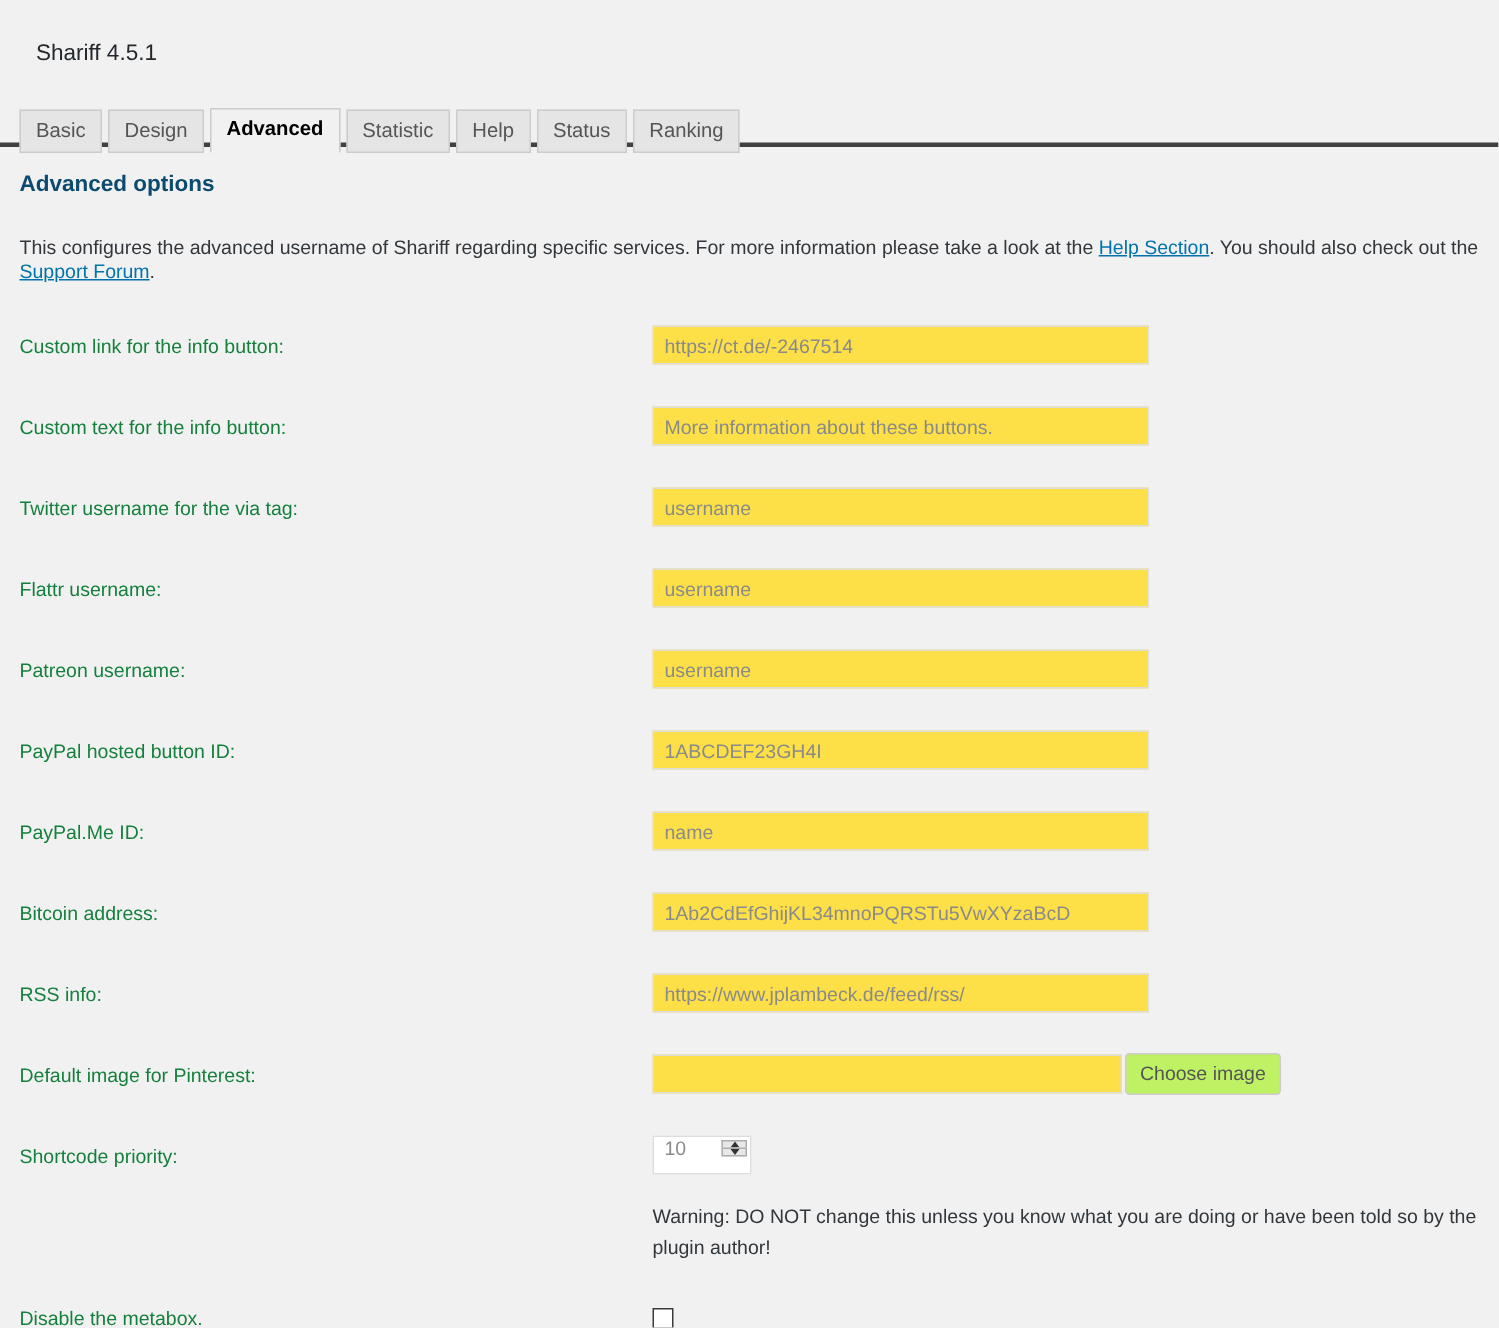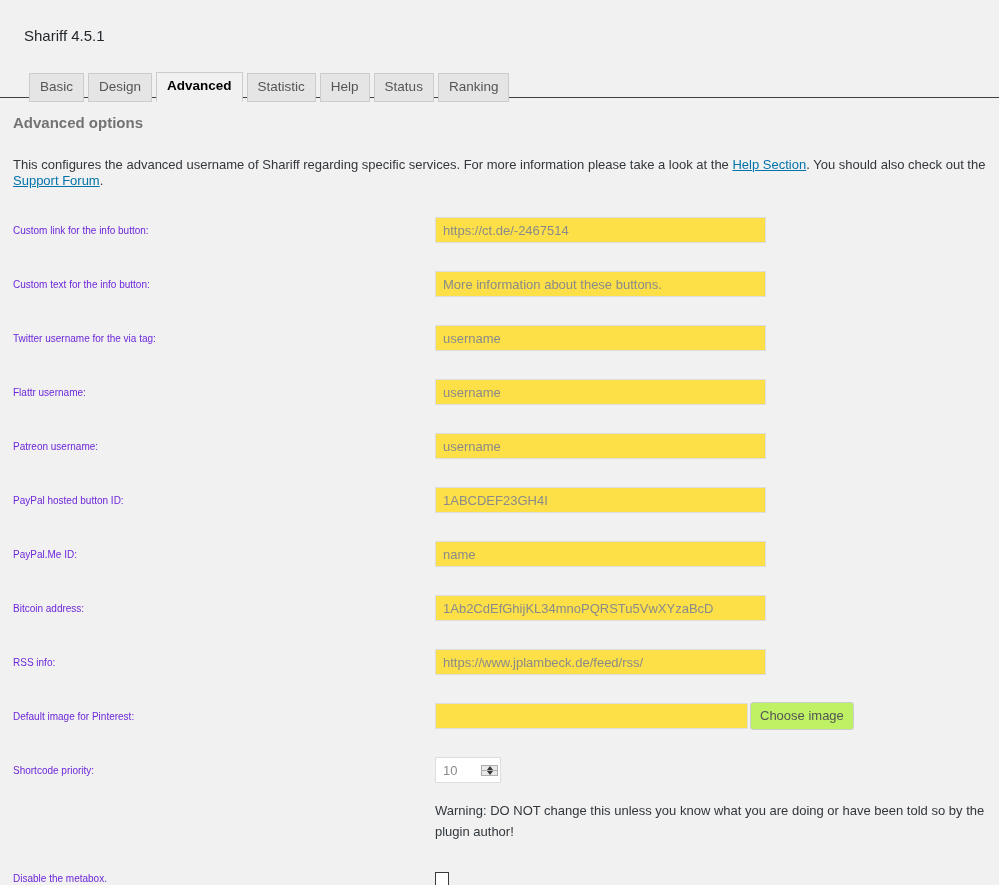--- a/index.html
+++ b/index.html
@@ -24,23 +24,23 @@
     font-weight: 400;
     line-height: 29px;
     color: #23282d;
     margin: 12px;
     padding: 9px 0 4px 12px;
   }
 
   
   .nav-tab-wrapper {
     position: relative;
-    padding-left: 29px;
+    padding-left: 13px;
     padding-top: 6px;
-    border-bottom: 1px solid #404040;
+    border-bottom: 3px solid #404040;
     height: 32px;
     line-height: 0;
   }
   .nav-tab {
     display: inline-block;
     vertical-align: bottom;
     margin: 0 4px -1px 0;
     padding: 5px 10px 6px;
     font-size: 13.5px;
     line-height: 16px;
@@ -58,21 +58,21 @@
     border-bottom-color: #f1f1f1;
     color: #000;
     font-weight: 700;
     padding-bottom: 7px;
   }
 
   
   .section-title {
     font-size: 15px;
     font-weight: 700;
-    color: #737373;
+    color: #0c4a6e;
     margin: 0;
     padding: 16px 0 0 13px;
   }
   .section-desc {
     padding: 13px 0 0 13px;
     font-size: 13px;
     line-height: 16px;
     color: #32373c;
   }
   .section-desc a {
@@ -85,22 +85,22 @@
     width: 100%;
     border-collapse: collapse;
     margin-top: 14px;
   }
   .form-table tr { height: 54px; }
   .form-table th {
     width: 435px;
     text-align: left;
     vertical-align: middle;
     font-weight: 400;
-    font-size: 10px;
-    color: #6d28d9;
+    font-size: 13px;
+    color: #15803d;
     padding: 0 0 0 13px;
   }
   .form-table td {
     vertical-align: middle;
     padding: 0;
   }
 
   input[type="text"] {
     width: 331px;
     height: 26px;
@@ -131,21 +131,21 @@
     color: #555;
     background: #bef264;
     border: 1px solid #ccc;
     border-radius: 3px;
     cursor: pointer;
     line-height: 26px;
   }
 
   .number-wrap {
     display: inline-flex;
-    align-items: center;
+    align-items: flex-start;
     width: 66px;
     height: 26px;
     background: #fff;
     border: 1px solid #ddd;
   }
   .number-wrap .num-val {
     flex: 1;
     display: flex;
     align-items: center;
     padding-left: 7px;

